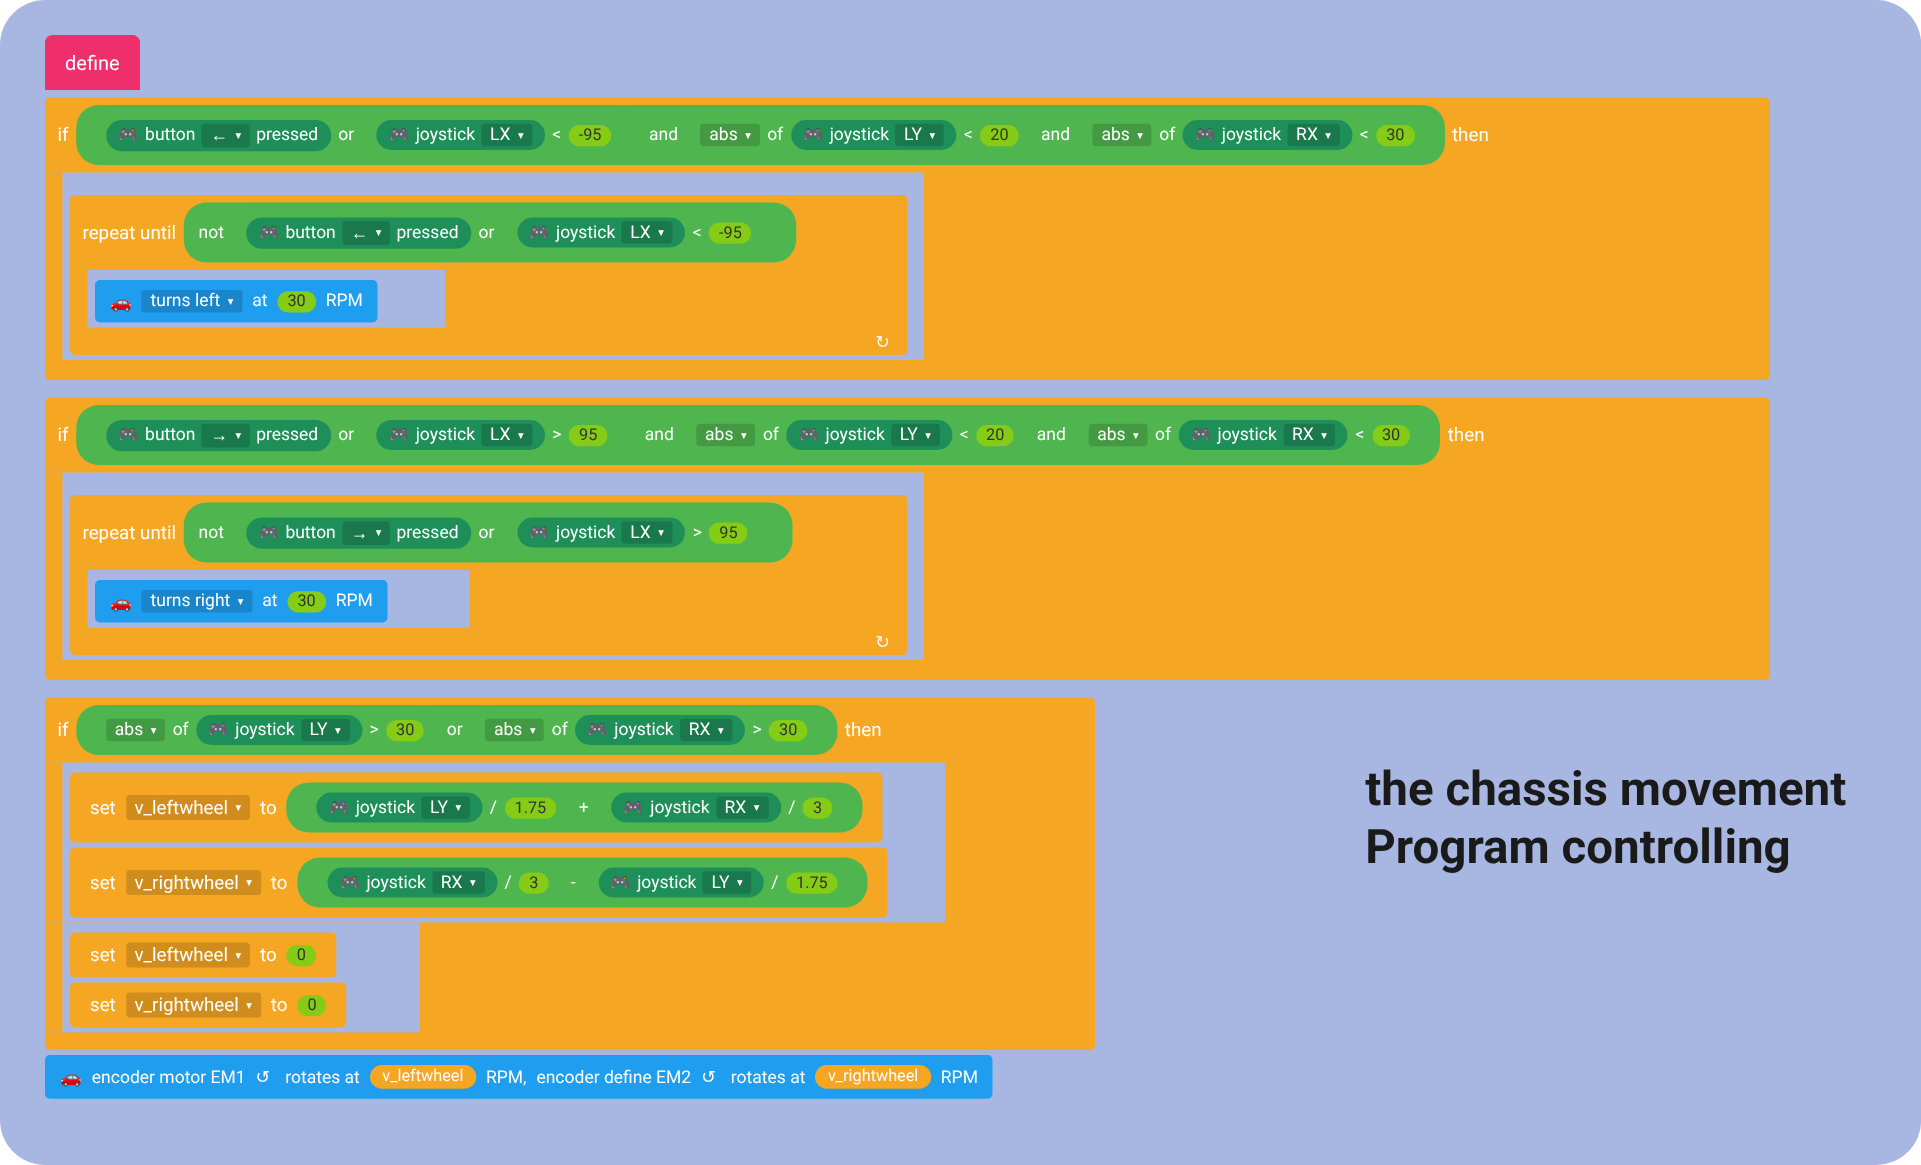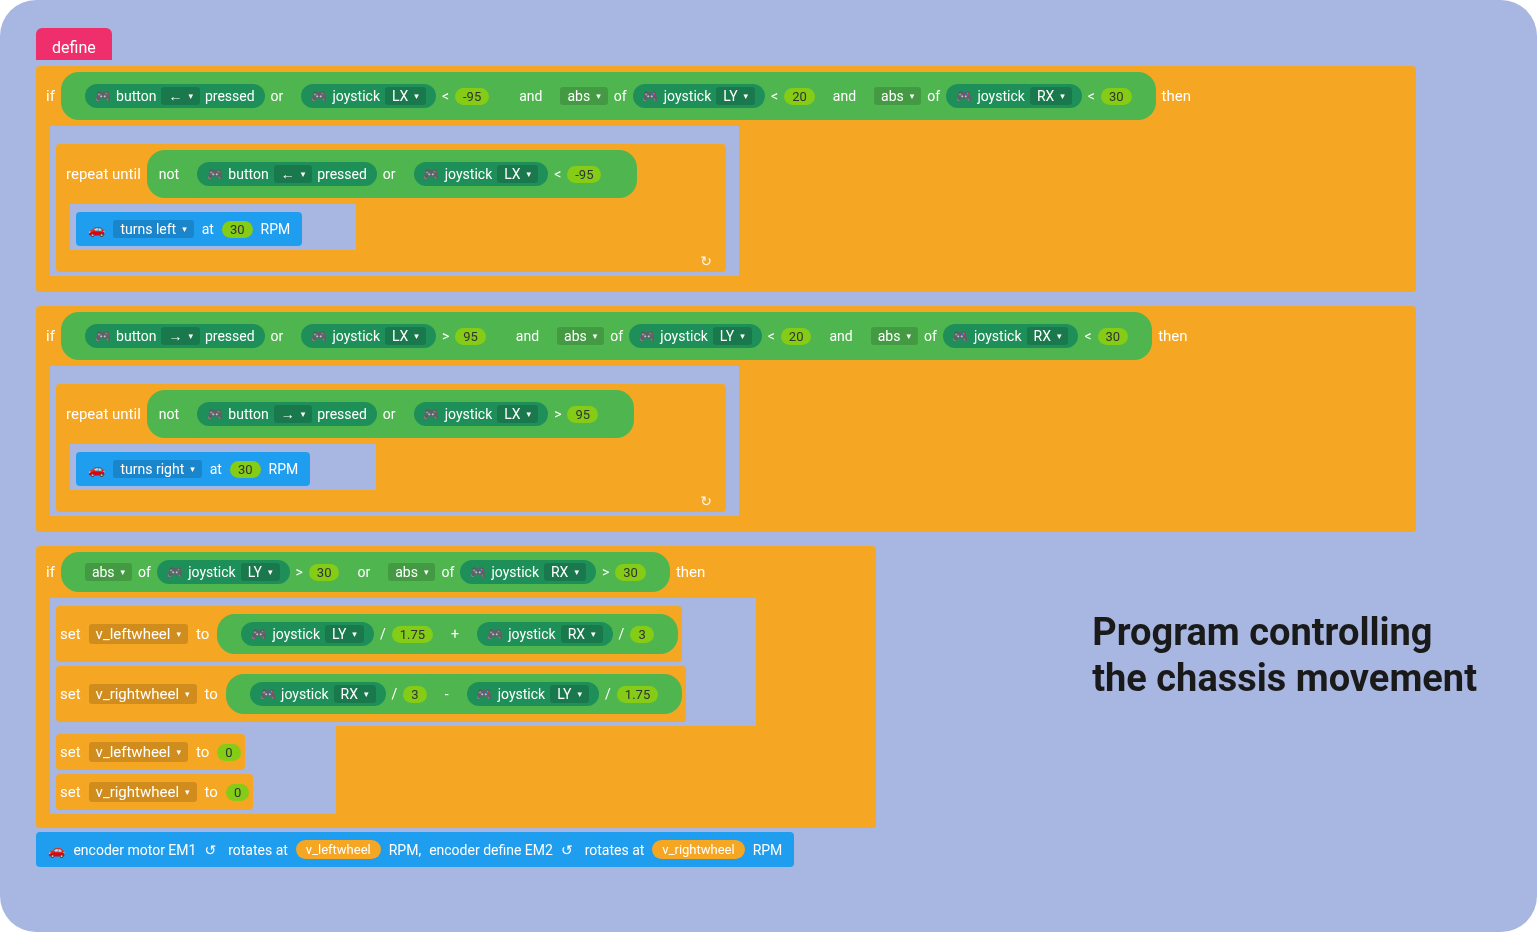--- a/index.html
+++ b/index.html
@@ -12,28 +12,28 @@
   width: 1537px;
   height: 932px;
   background: #a8b7e2;
   border-radius: 36px;
   padding: 28px 0 28px 36px;
   position: relative;
   overflow: hidden;
 }
 .define-hat {
   display: inline-flex;
-  align-items: flex-start;
+  align-items: center;
   background: #ef2f6c;
   color: #fff;
   font-size: 16px;
   padding: 10px 16px;
   border-radius: 6px 6px 0 0;
   margin-bottom: 0;
-  height: 32px;
+  height: 44px;
 }
 .define-hat .inner {
   background: #f84f87;
   padding: 4px 10px;
   border-radius: 4px;
   margin-left: 8px;
   font-size: 15px;
 }
 .stack { display: flex; flex-direction: column; align-items: flex-start; }
 .cblock {
@@ -92,21 +92,21 @@
 .var-pill {
   background: #f5a623;
   color:#fff;
   padding: 2px 10px;
   border-radius: 12px;
   font-size: 13px;
 }
 .set-block {
   background: #f5a623;
   color:#fff;
-  padding: 8px 4px;
+  padding: 8px 16px;
   border-radius:4px;
   display:inline-flex;
   align-items:center;
   gap:8px;
   font-size:15px;
   margin-top:4px;
 }
 .sidetext {
   position: absolute;
   right: 60px;
@@ -429,17 +429,17 @@
       <span>encoder define EM2</span>
       <span class="rot"></span>
       <span>rotates at</span>
       <span class="var-pill">v_rightwheel</span>
       <span>RPM</span>
     </div>
 
   </div>
 
   <div class="sidetext">
+    <div>the chassis movement</div>
     <div>Program controlling</div>
-    <div>the chassis movement</div>
   </div>
 
 </div>
 
 </body></html>

